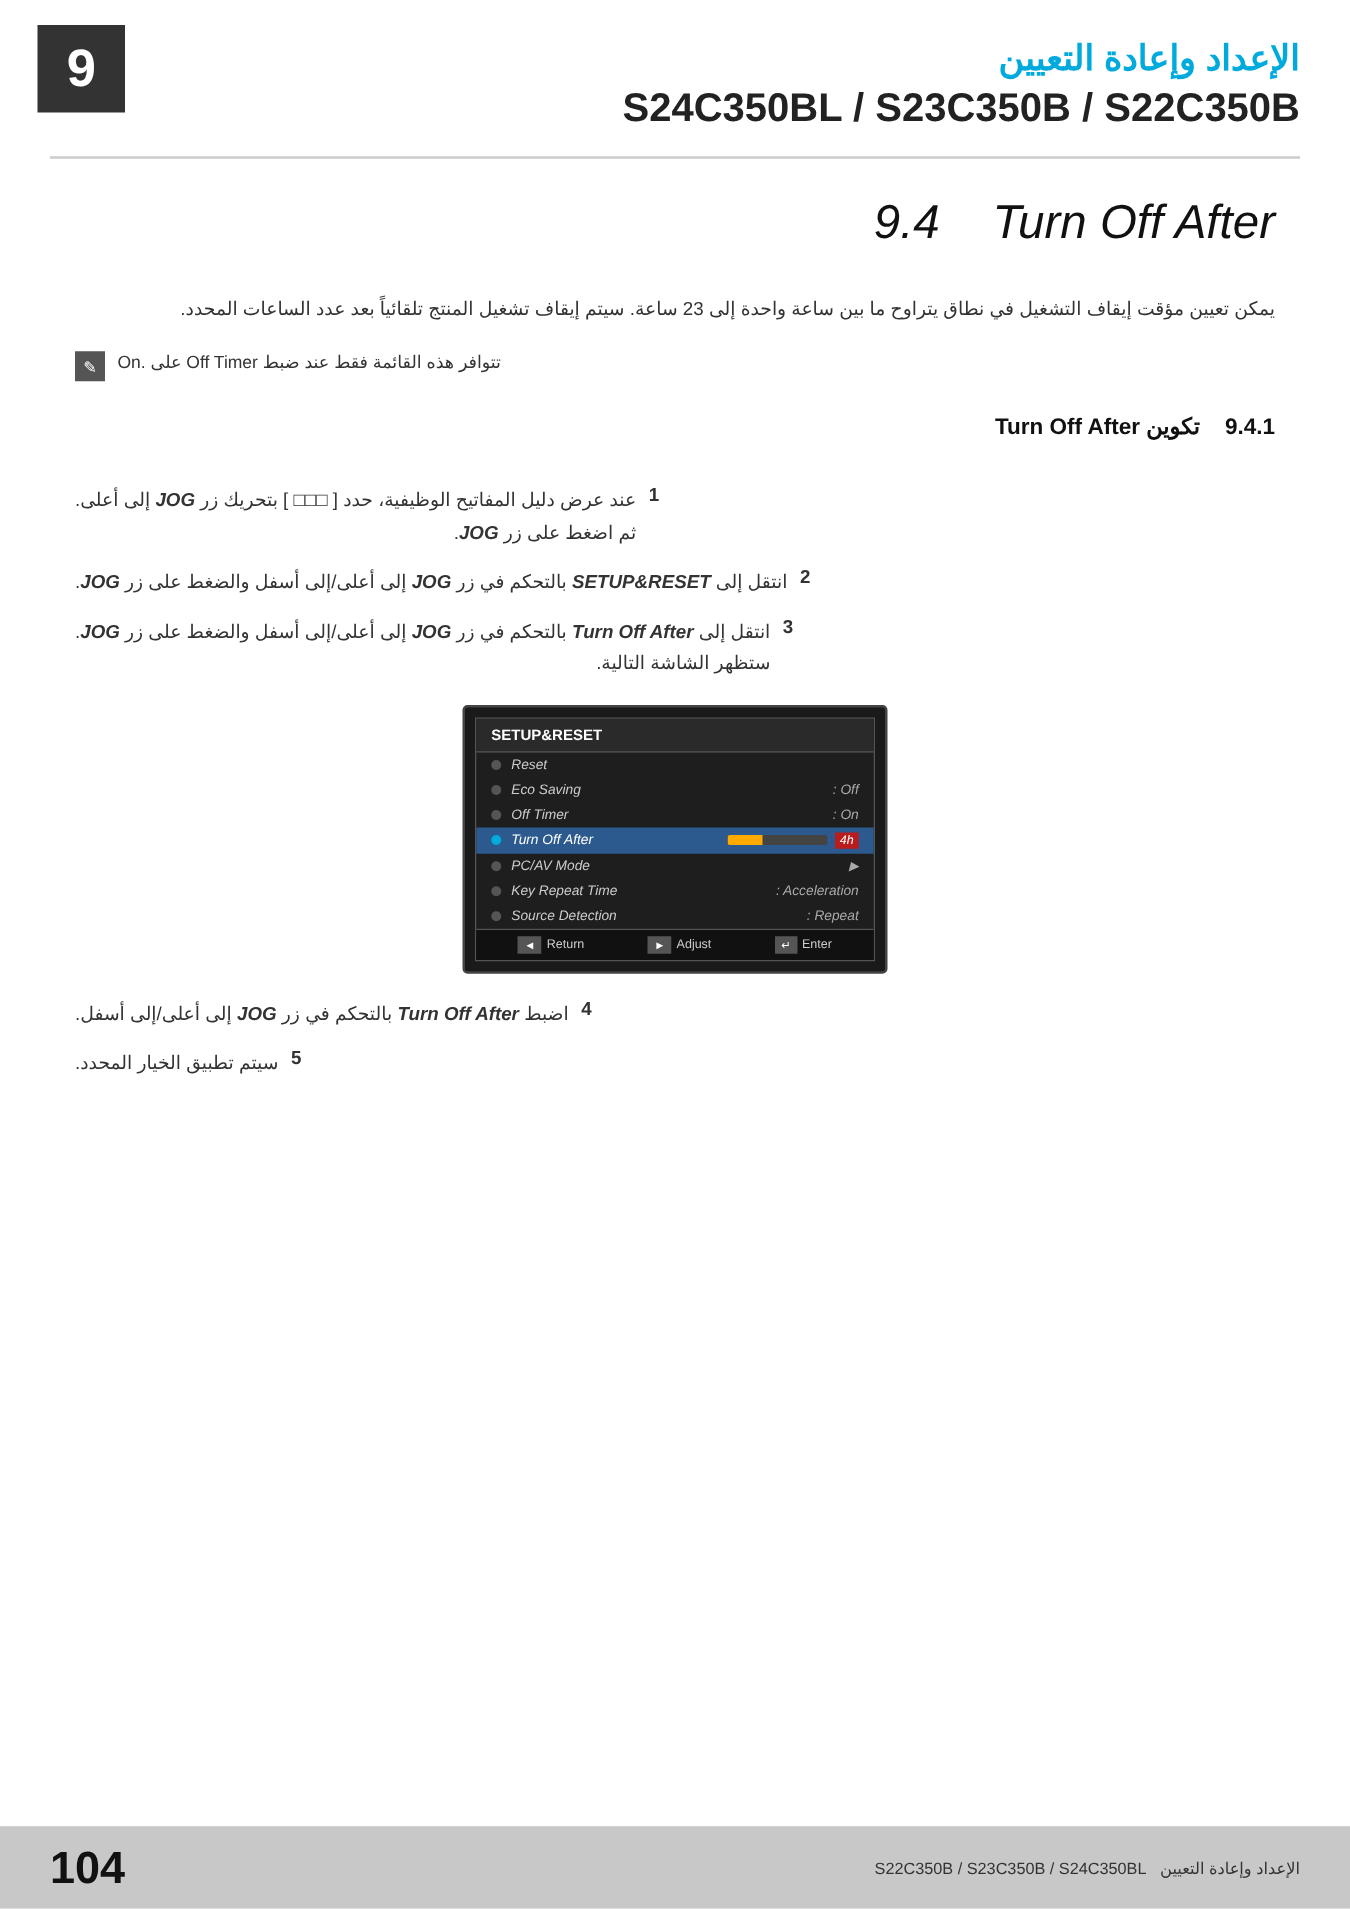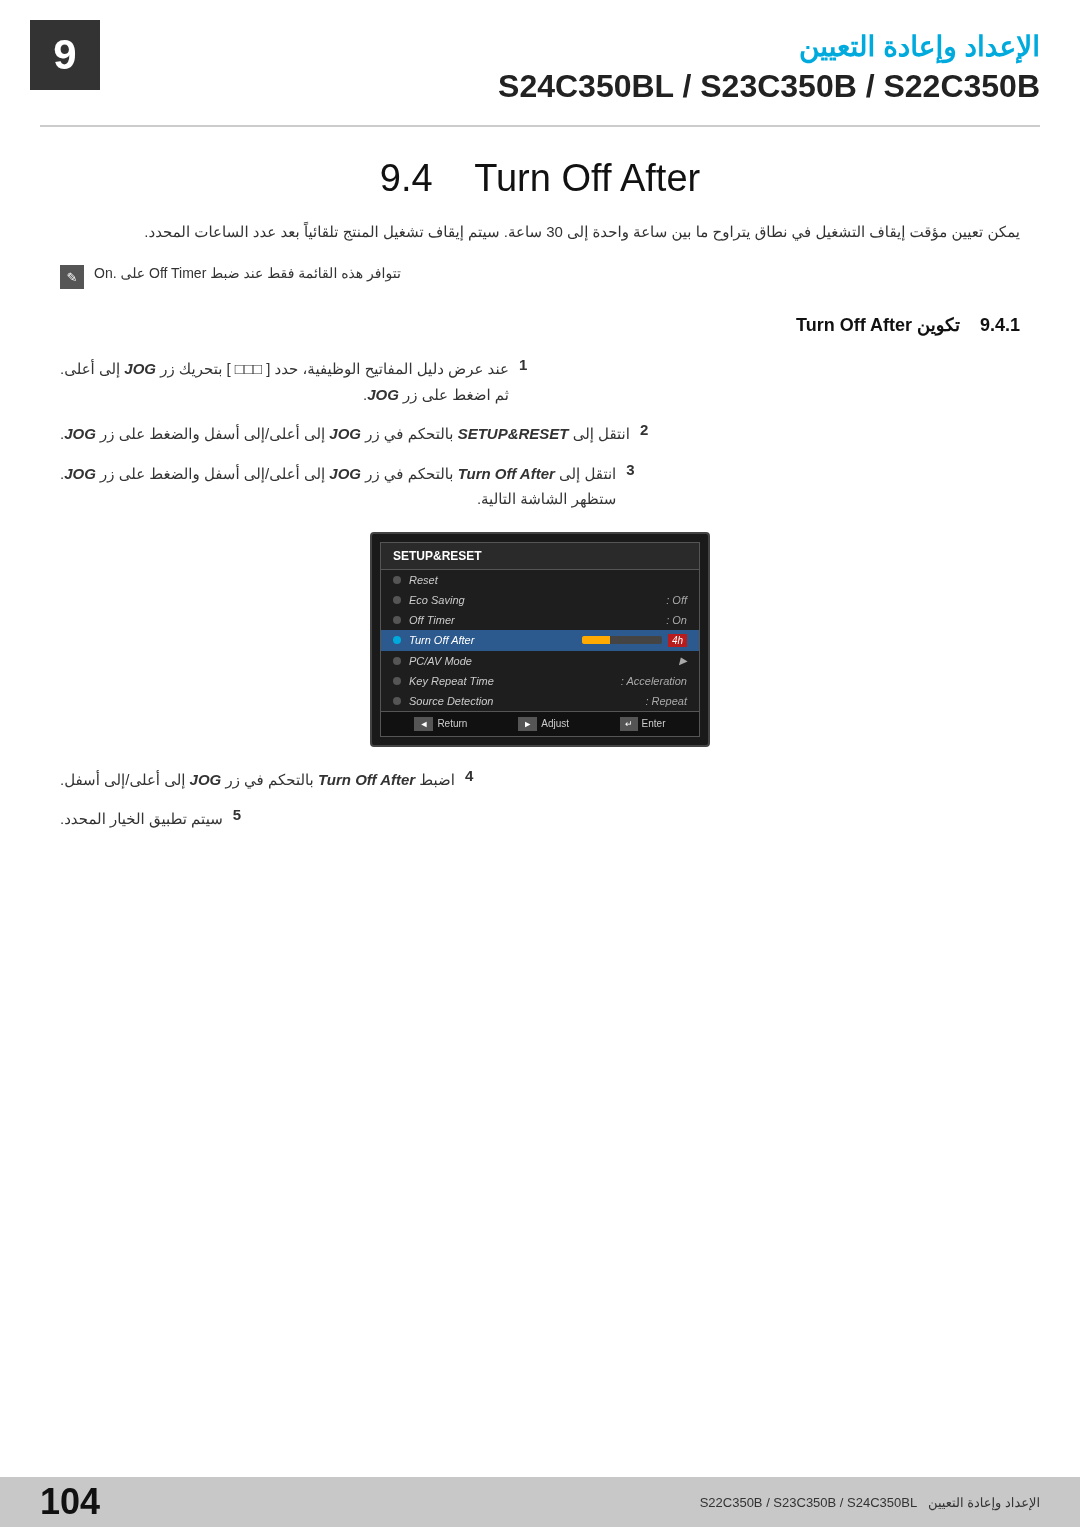--- a/index.html
+++ b/index.html
@@ -52,26 +52,27 @@
     }
 
     
     .content {
       padding: 30px 60px;
       direction: rtl;
     }
 
     
     .section-title {
-      text-align: center;
+      text-align: right;
       direction: ltr;
       font-size: 38px;
       color: #111111;
-      margin-bottom: 18px;
+      margin-bottom: 34px;
       font-weight: normal;
+      font-style: italic;
     }
     .section-title .num {
       color: #111111;
       font-size: 38px;
     }
 
     
     .arabic-para {
       font-size: 15px;
       color: #333333;
@@ -107,21 +108,21 @@
       justify-content: center;
       flex-shrink: 0;
     }
 
     
     .subsection-title {
       text-align: right;
       direction: rtl;
       font-size: 18px;
       color: #111111;
-      margin-bottom: 20px;
+      margin-bottom: 36px;
       font-weight: bold;
     }
 
     
     .step {
       display: flex;
       align-items: flex-start;
       justify-content: flex-end;
       margin-bottom: 14px;
       direction: rtl;
@@ -269,21 +270,21 @@
 <div class="divider"></div>
 
 <div class="content">
 
   <div class="section-title">
     <span class="num">9.4</span>
     &nbsp;&nbsp;
     <span>Turn Off After</span>
   </div>
 
-  <div class="arabic-para">يمكن تعيين مؤقت إيقاف التشغيل في نطاق يتراوح ما بين ساعة واحدة إلى 30 ساعة. سيتم إيقاف تشغيل المنتج تلقائياً بعد عدد الساعات المحدد.</div>
+  <div class="arabic-para">يمكن تعيين مؤقت إيقاف التشغيل في نطاق يتراوح ما بين ساعة واحدة إلى 23 ساعة. سيتم إيقاف تشغيل المنتج تلقائياً بعد عدد الساعات المحدد.</div>
 
   <div class="note-box">
     <span class="note-text">تتوافر  هذه القائمة فقط عند ضبط Off Timer على .On</span>
     <div class="note-icon">✎</div>
   </div>
 
   <div class="subsection-title">
     <span>9.4.1</span>
     &nbsp;&nbsp;
     <span>تكوين Turn Off After</span>
@@ -396,20 +397,20 @@
 
     <div class="step">
       <span class="step-num">5</span>
       <div class="step-text">سيتم تطبيق الخيار المحدد.</div>
     </div>
 
   </div>
 
 </div>
 
-<div style="position: absolute; bottom: 0; left: 0; right: 0; height: 50px; background: #c8c8c8; display: flex; align-items: center; justify-content: space-between; padding: 0 40px; direction: ltr;">
+<div style="position: absolute; bottom: 0; left: 0; right: 0; height: 66px; background: #c8c8c8; display: flex; align-items: center; justify-content: space-between; padding: 0 40px; direction: ltr;">
   <div style="font-size: 36px; font-weight: bold; color: #111;">104</div>
   <div style="font-size: 13px; color: #333; direction: rtl;">
     <span>الإعداد وإعادة التعيين</span>
     &nbsp;
     <span>S22C350B / S23C350B / S24C350BL</span>
   </div>
 </div>
 
 </body></html>

